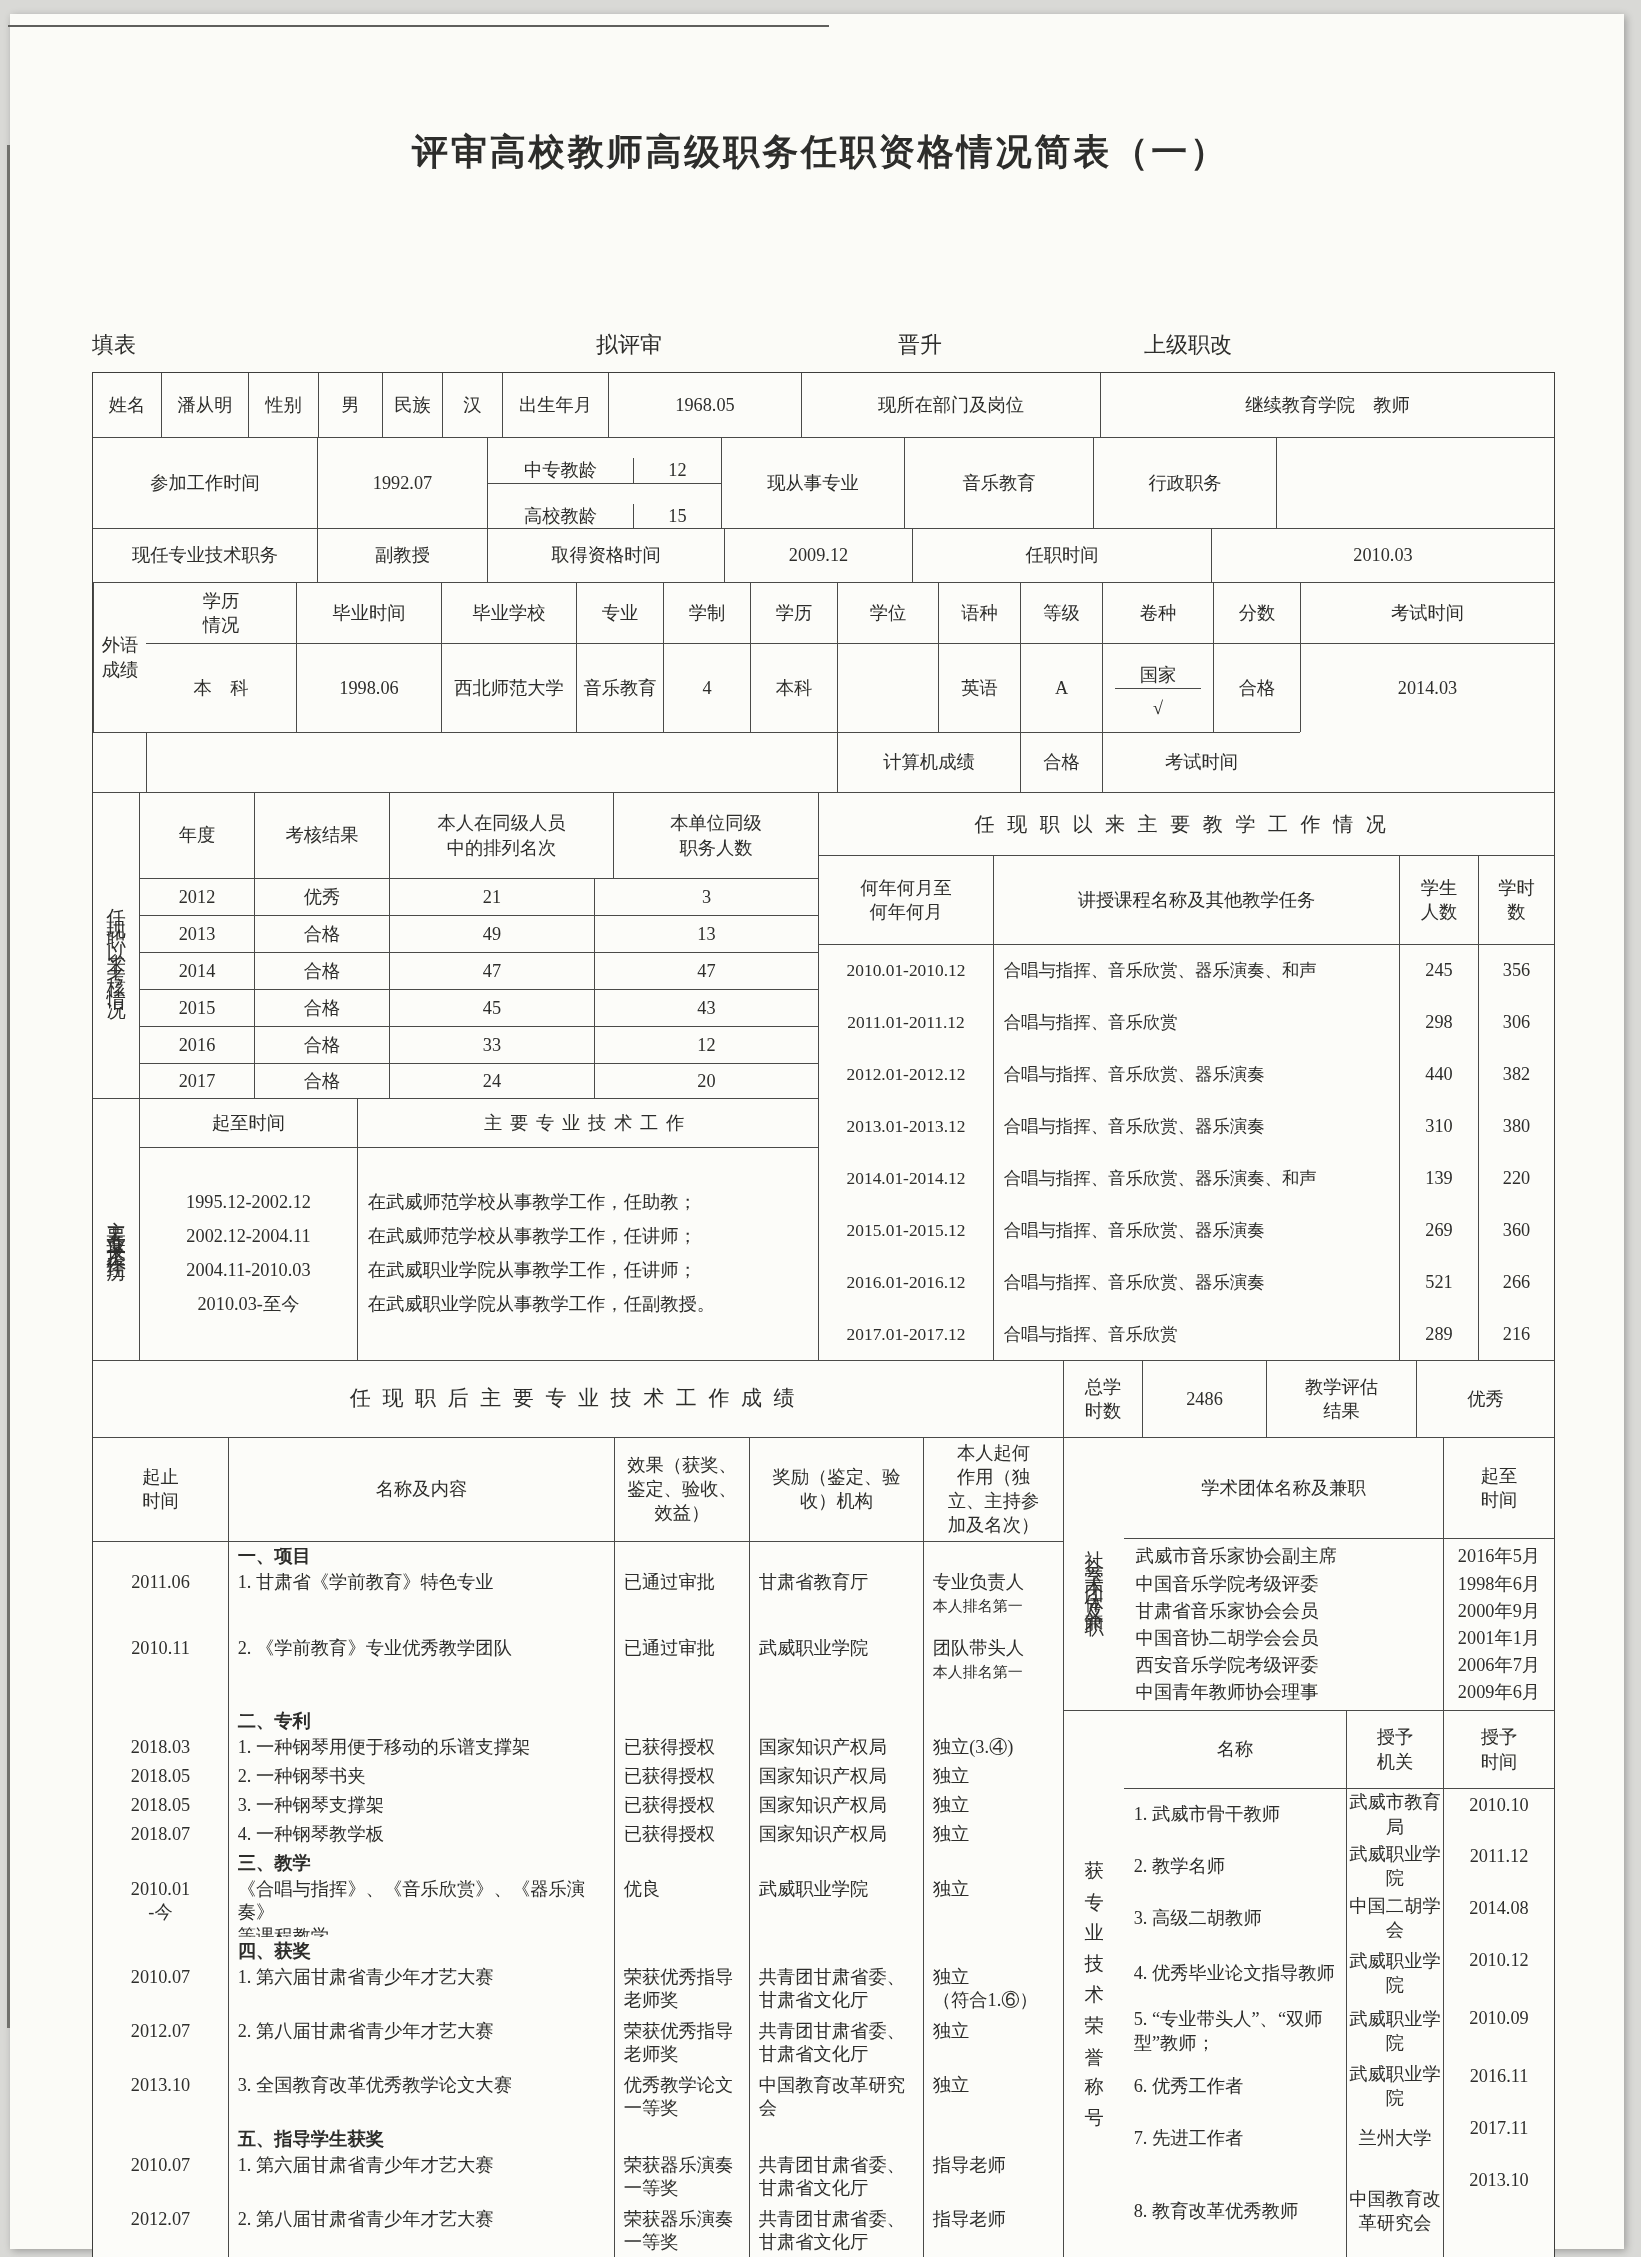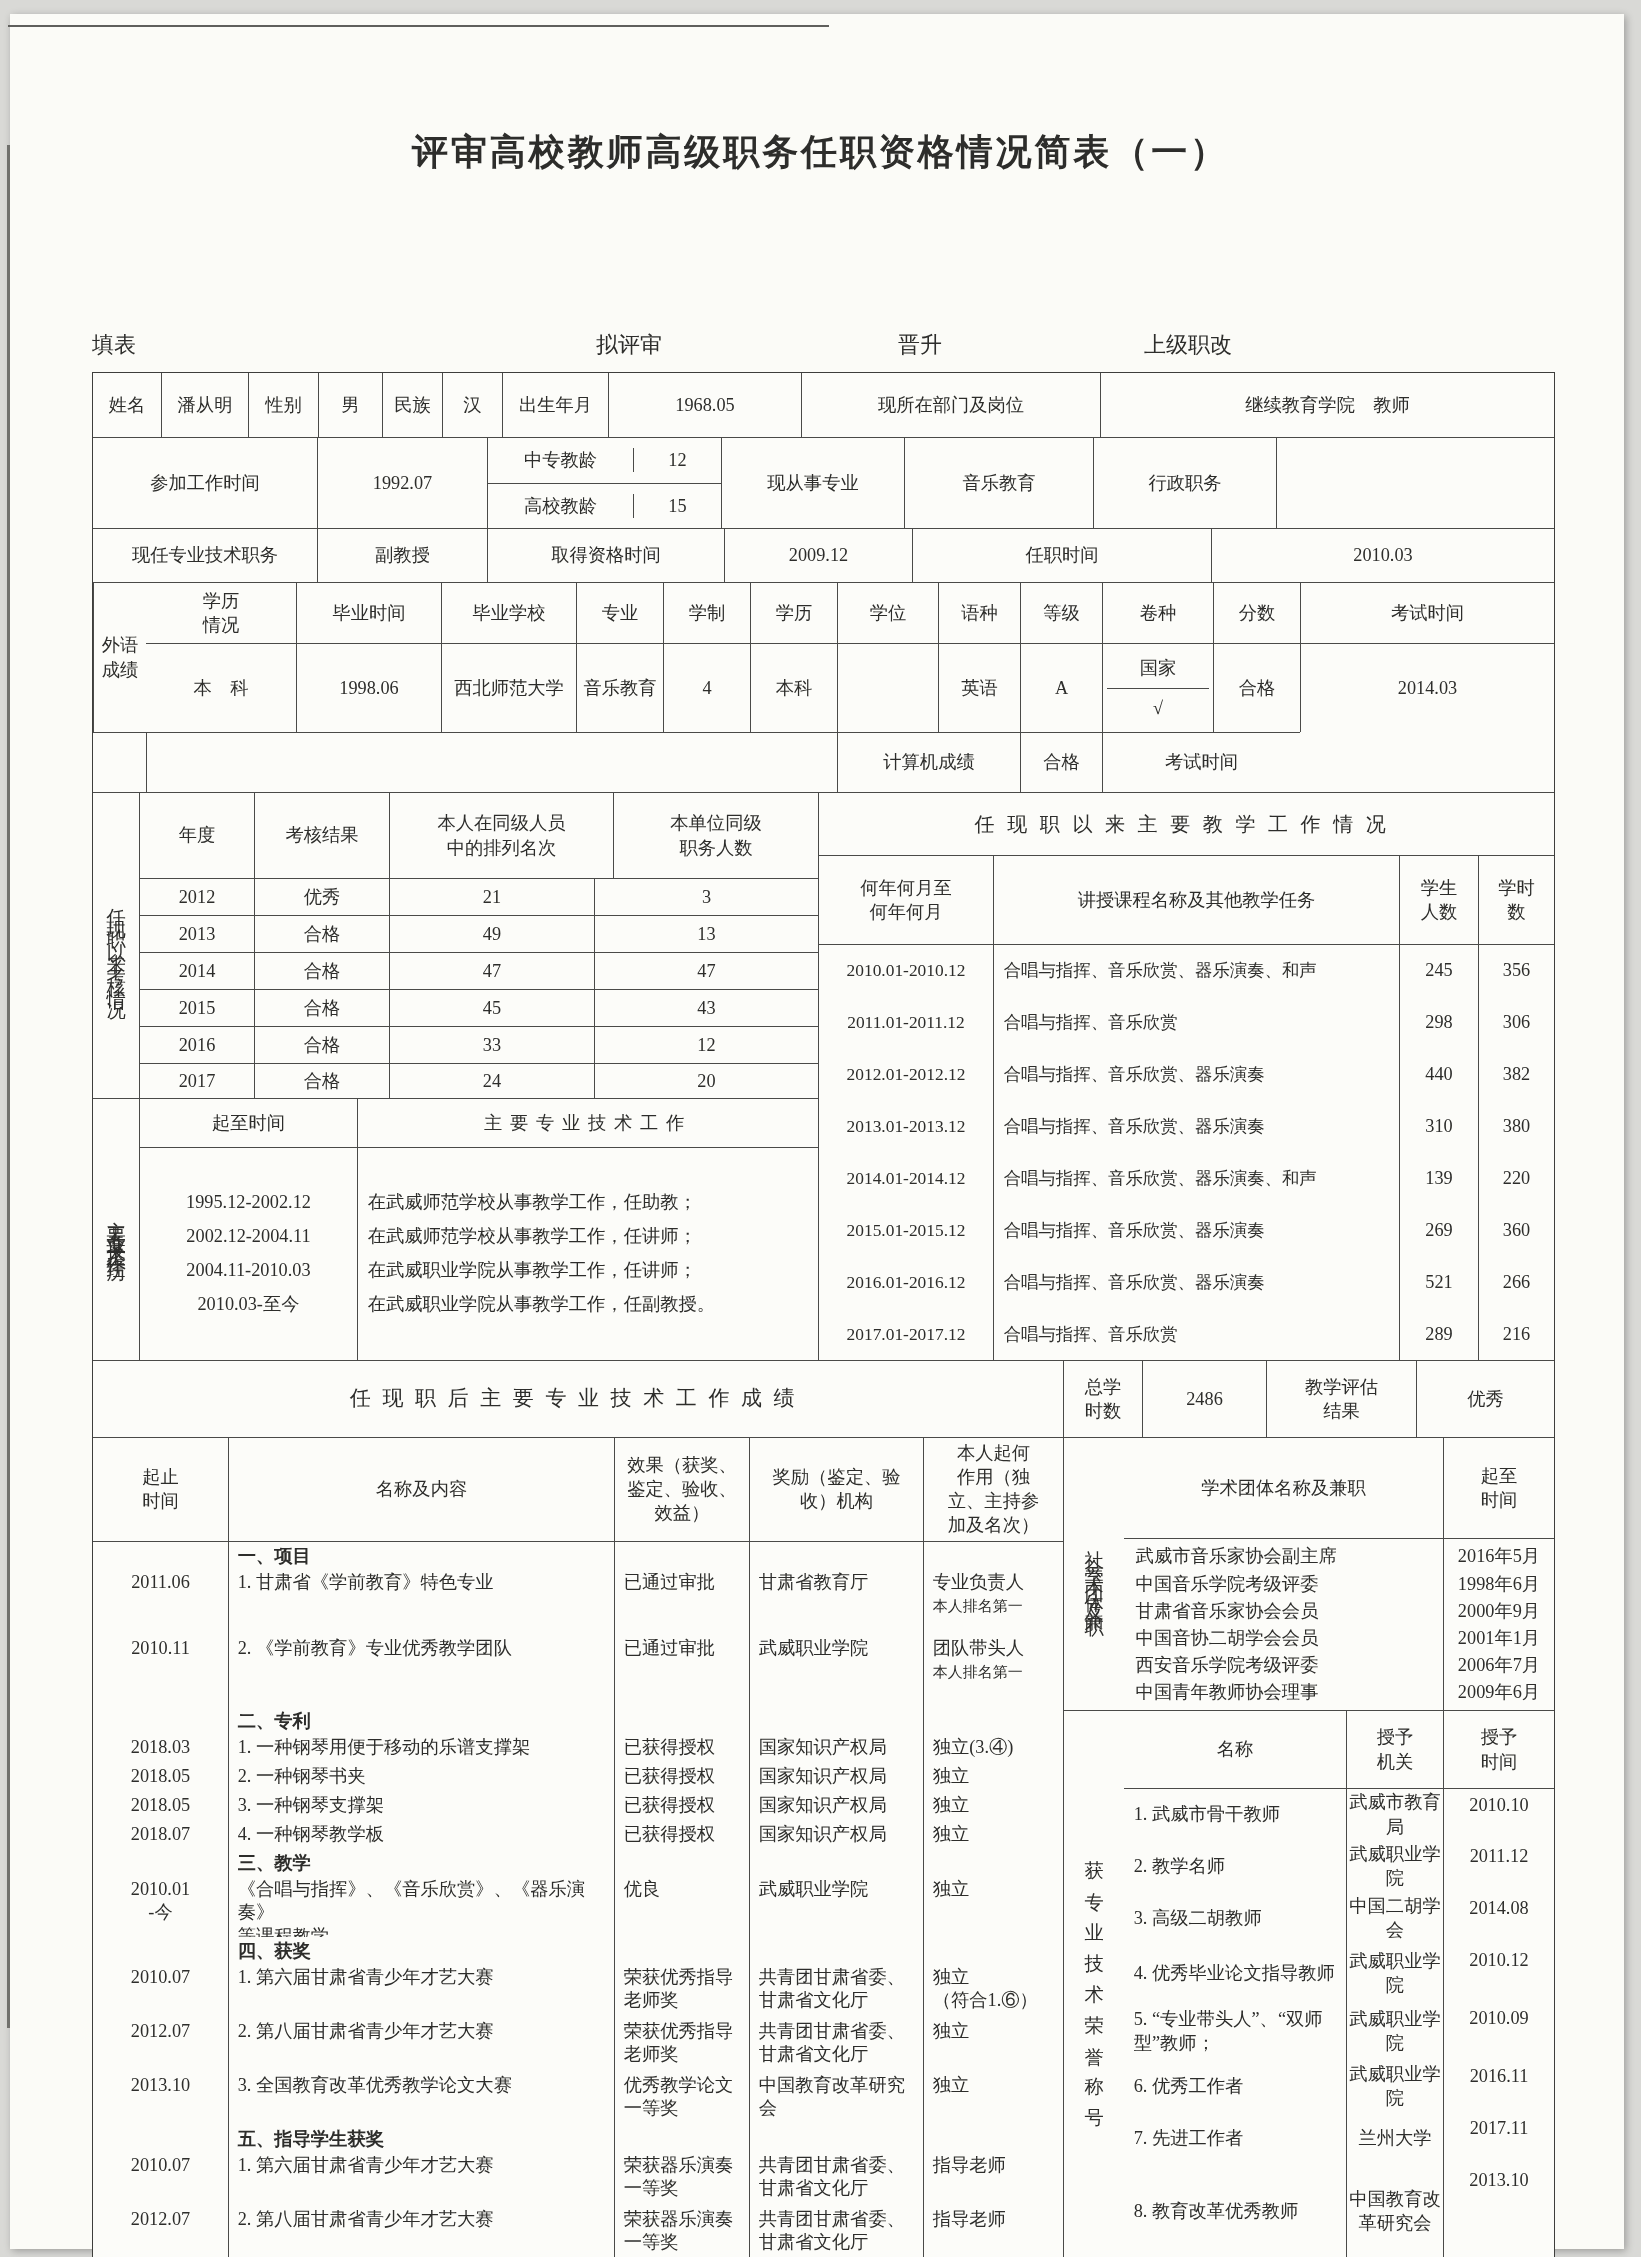--- a/index.html
+++ b/index.html
@@ -12,21 +12,21 @@
 .hdr{position:absolute;top:287px;font-size:22px;line-height:1.75;white-space:pre-line}
 .form{position:absolute;left:92px;top:372px;width:1463px;border:1.9px solid #3e3e3c;font-size:18.3px;background:#fcfcf9}
 .row{display:flex}
 .bt{border-top:1.4px solid #4a4a48}
 .c{border-left:1.4px solid #4a4a48;display:flex;align-items:center;justify-content:center;text-align:center;white-space:pre-line;line-height:1.32;overflow:hidden}
 .row>.c:first-child{border-left:none}
 .L{justify-content:flex-start;text-align:left;padding:1.9px 9.7px}
 .T{align-items:flex-start;padding-top:3.9px}
 .v{writing-mode:vertical-rl;text-orientation:upright;font-size:19.3px}
 .stack{padding:0;flex-direction:column;align-items:stretch}
-.srow{flex:1;display:flex;align-items:center}
+.srow{flex:1;display:flex;align-items:flex-end}
 .srow+.srow{border-top:1.4px solid #4a4a48}
 .sc{display:flex;align-items:center;justify-content:center;flex:1}
 .sc.bl{border-left:1.4px solid #4a4a48}
 .gedu{display:grid;grid-template-columns:53px 150px 145px 135px 87px 87px 87px 101px 82px 82px 111px 87px 1fr;grid-template-rows:60px 89px 60px}
 .gedu .c{border-top:1.4px solid #4a4a48}
 .gedu .nt{border-top:none}
 .gedu .nl{border-left:none}
 .col{display:flex;flex-direction:column}
 .blr{display:flex}
 .bc{border-left:1.4px solid #4a4a48;overflow:hidden;white-space:pre-line;line-height:1.3}
@@ -126,21 +126,21 @@
 
       <div class="c nl">本　科</div>
       <div class="c">1998.06</div>
       <div class="c">西北师范大学</div>
       <div class="c">音乐教育</div>
       <div class="c">4</div>
       <div class="c">本科</div>
       <div class="c"></div>
       <div class="c">英语</div>
       <div class="c">A</div>
-      <div class="c stack" style="padding:4px">
+      <div class="c stack" style="padding:12px">
         <div class="srow"><div class="sc">国家</div></div>
         <div class="srow"><div class="sc">√</div></div>
       </div>
       <div class="c">合格</div>
       <div class="c">2014.03</div>
 
       <div class="c nl"></div>
       <div class="c" style="grid-column:2/8"></div>
       <div class="c" style="grid-column:8/10">计算机成绩</div>
       <div class="c">合格</div>

